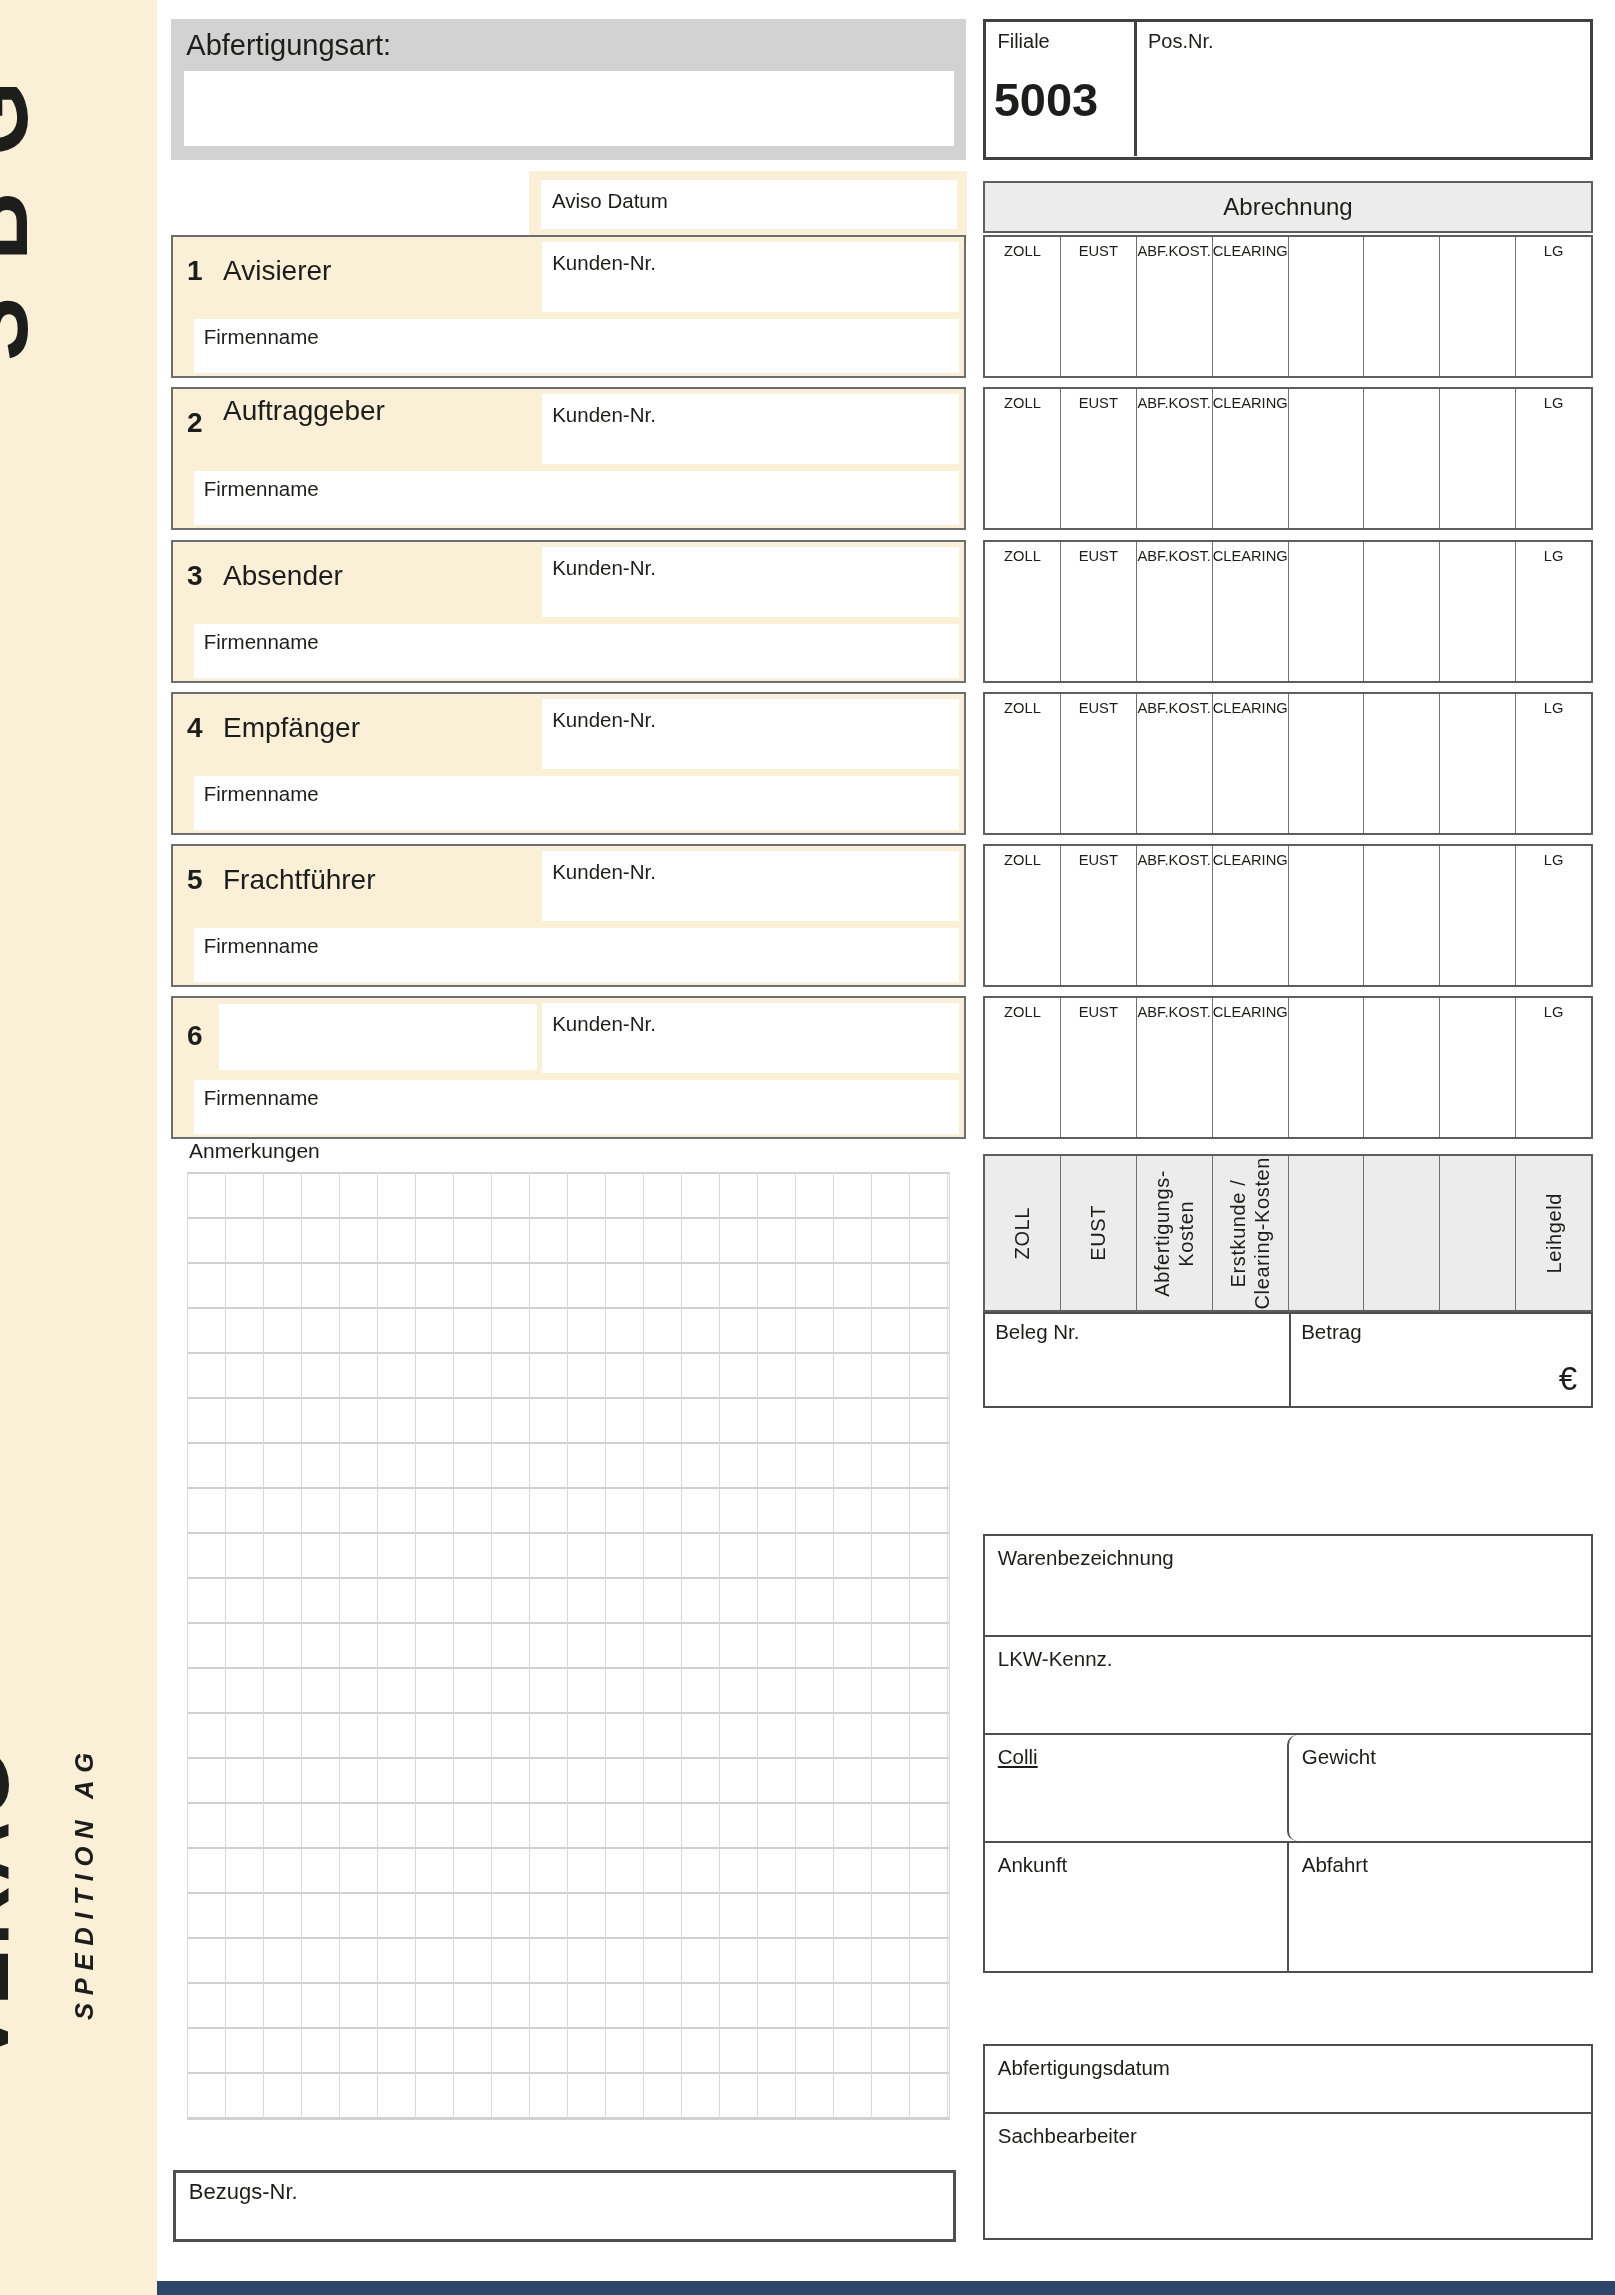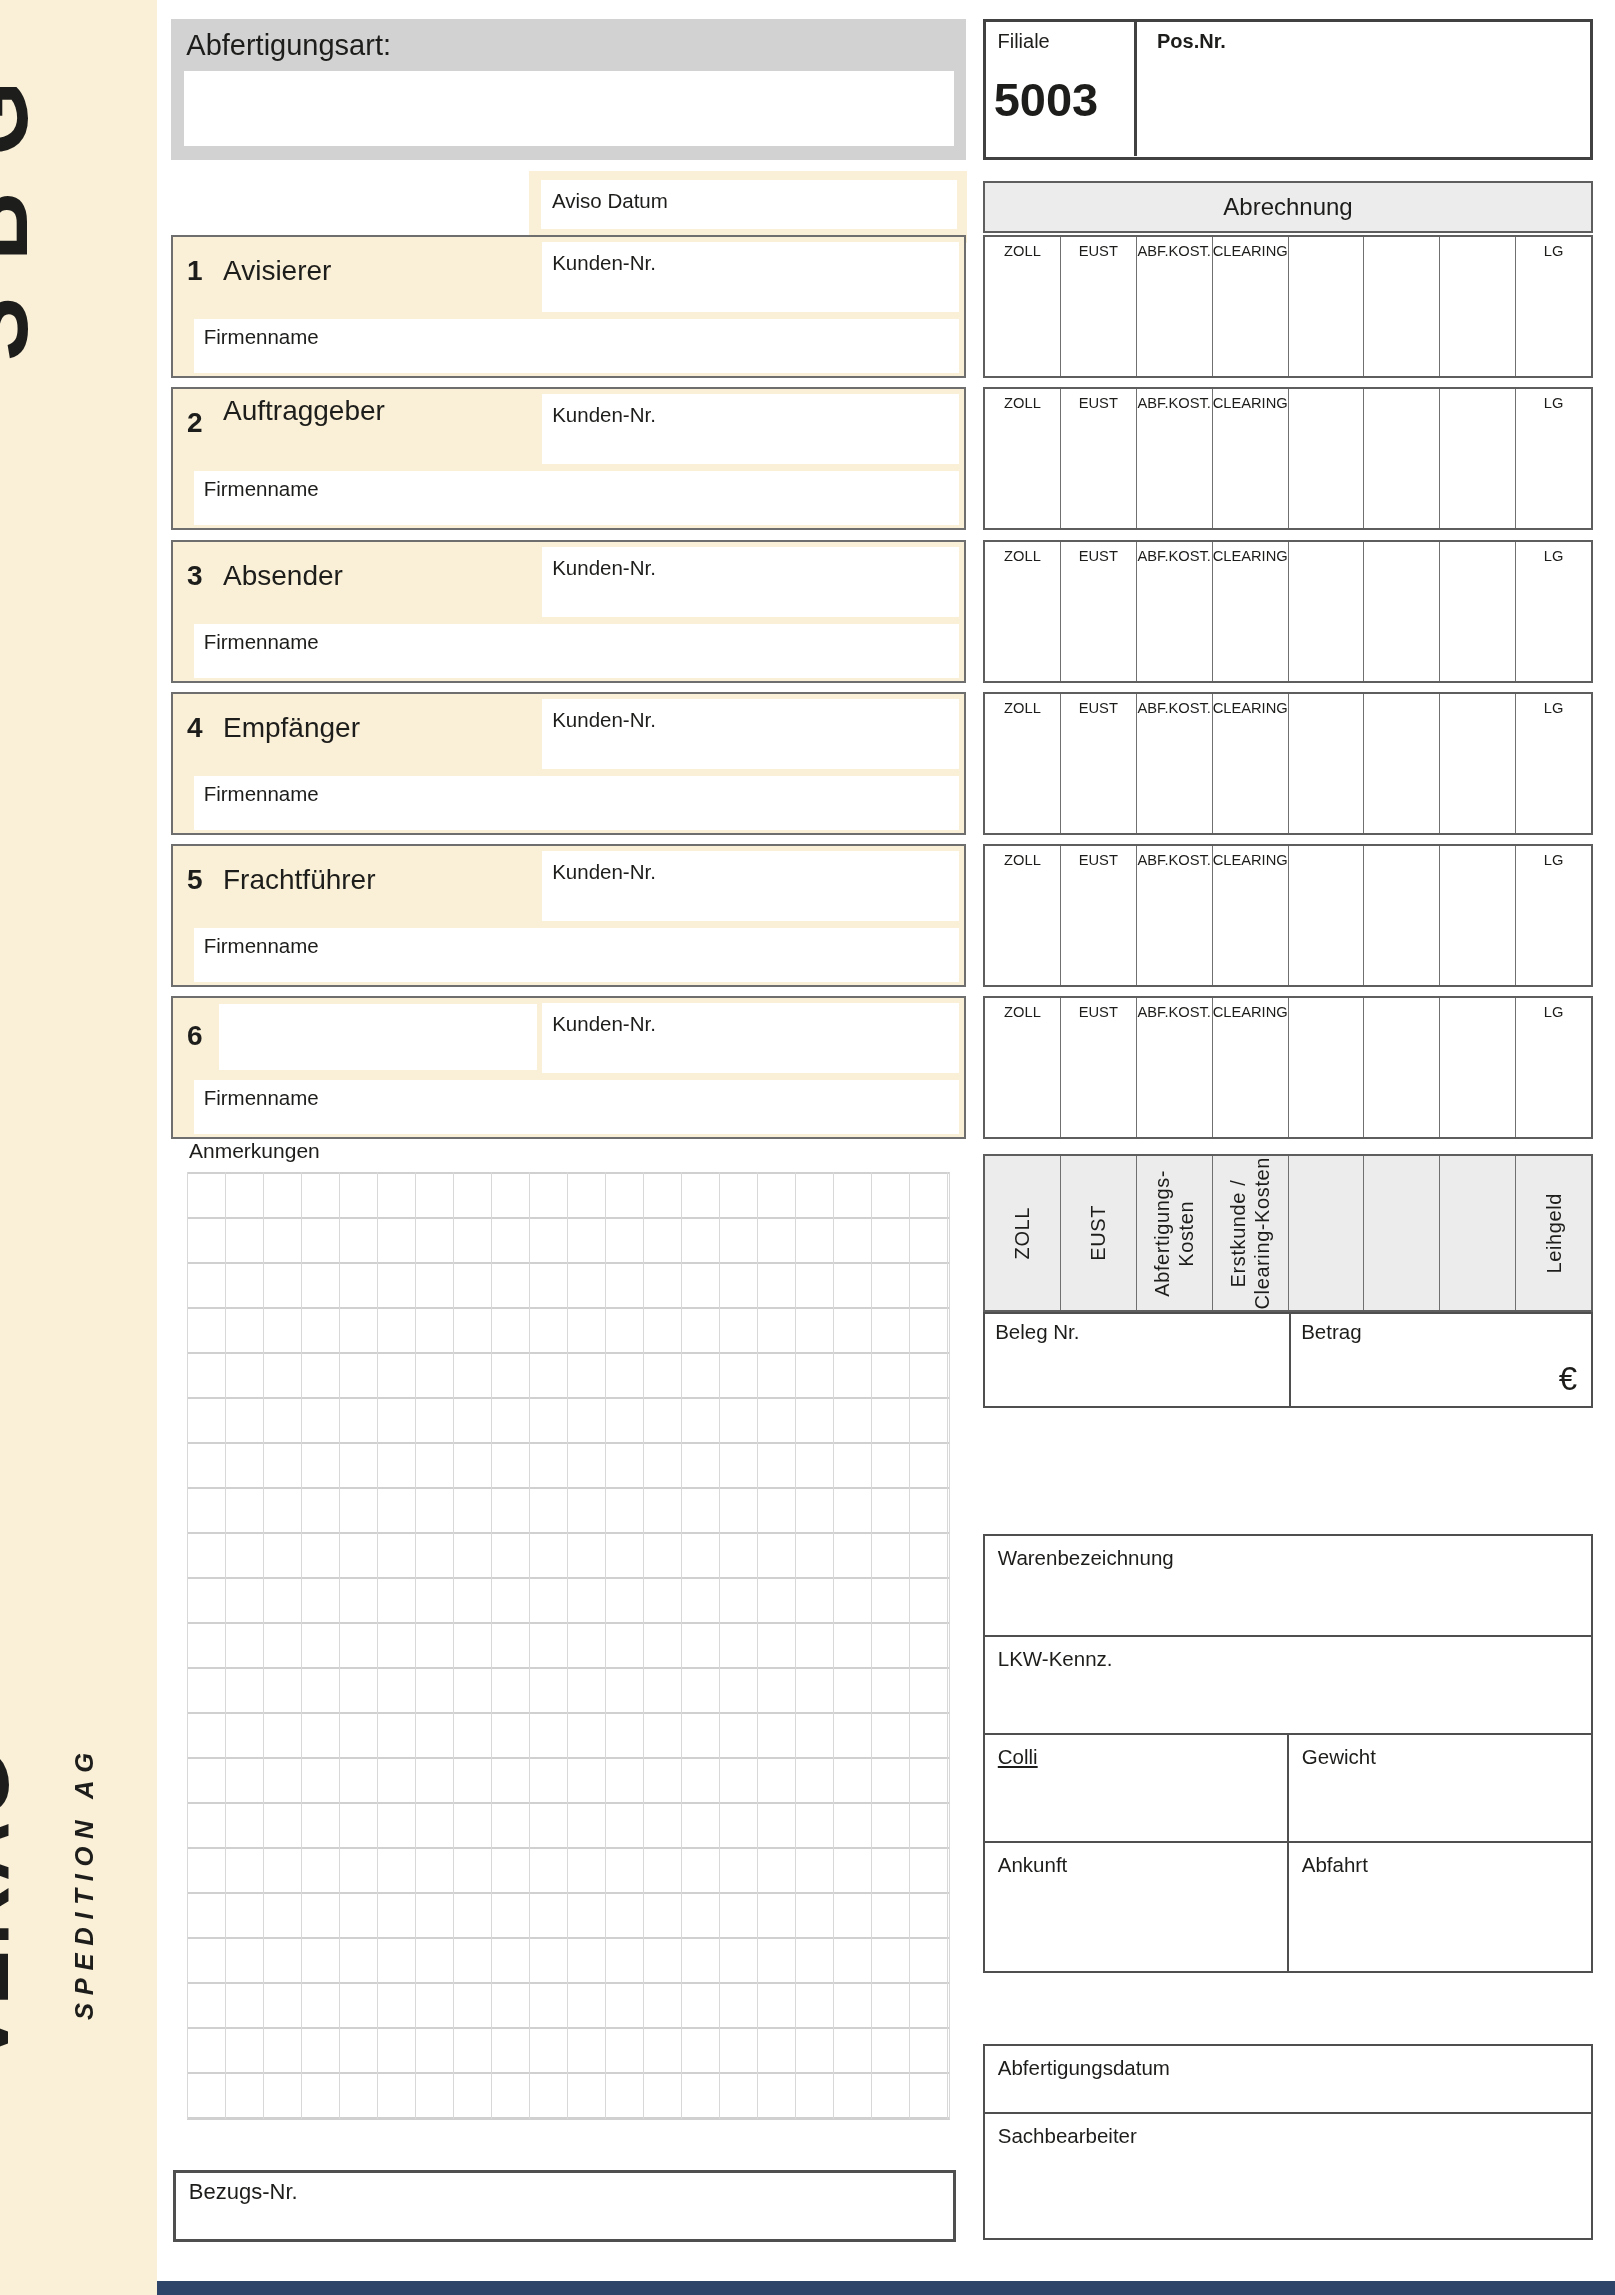--- a/index.html
+++ b/index.html
@@ -61,21 +61,21 @@
 
   <div class="abs gray-band" style="left:171px;top:19px;width:795px;height:141px;">
     <div class="abs" style="left:15.3px;top:10.2px;font-size:29px;">Abfertigungsart:</div>
     <div class="abs white-input" style="left:13.4px;top:52px;width:770px;height:75px;"></div>
   </div>
 
   <div class="abs frame-dark" style="left:983px;top:19px;width:610px;height:141px;">
     <div class="abs" style="left:11.5px;top:7.7px;font-size:20px;">Filiale</div>
     <div class="abs" style="left:7.7px;top:50px;font-size:47px;font-weight:bold;">5003</div>
     <div class="abs" style="left:148px;top:0;width:2.6px;height:134px;background:#414141;"></div>
-    <div class="abs" style="left:171px;top:7.7px;font-size:20px;font-weight:bold;">Pos.Nr.</div>
+    <div class="abs" style="left:162px;top:7.7px;font-size:20px;">Pos.Nr.</div>
     <div class="abs" style="left:150px;top:32px;width:447px;height:96px;"></div>
   </div>
 
   <div class="abs" style="left:529px;top:171px;width:438px;height:72px;background:#faf0d7;">
     <div class="abs white-input" style="left:11.5px;top:9px;width:416px;height:49px;">
       <div class="abs lbl" style="left:11.5px;top:9px;">Aviso Datum</div>
     </div>
   </div>
 
   <div class="abs ab-head" style="left:983px;top:181px;width:610px;height:52px;">
@@ -276,21 +276,21 @@
     <div class="cell bb" style="height:101px;">
       <span class="lbl">Warenbezeichnung</span>
     </div>
     <div class="cell bb" style="height:98px;">
       <span class="lbl">LKW-Kennz.</span>
     </div>
     <div class="row-split bb" style="height:106px;">
       <div class="cell" style="flex:1;text-decoration:underline;">
         <span class="lbl">Colli</span>
       </div>
-      <div class="cell divider-v" style="flex:1;">
+      <div class="cell divider-v" style="flex:1;border-radius:10px;">
         <span class="lbl">Gewicht</span>
       </div>
     </div>
     <div class="row-split" style="height:128px;">
       <div class="cell" style="flex:1;">
         <span class="lbl">Ankunft</span>
       </div>
       <div class="cell divider-v" style="flex:1;">
         <span class="lbl">Abfahrt</span>
       </div>

